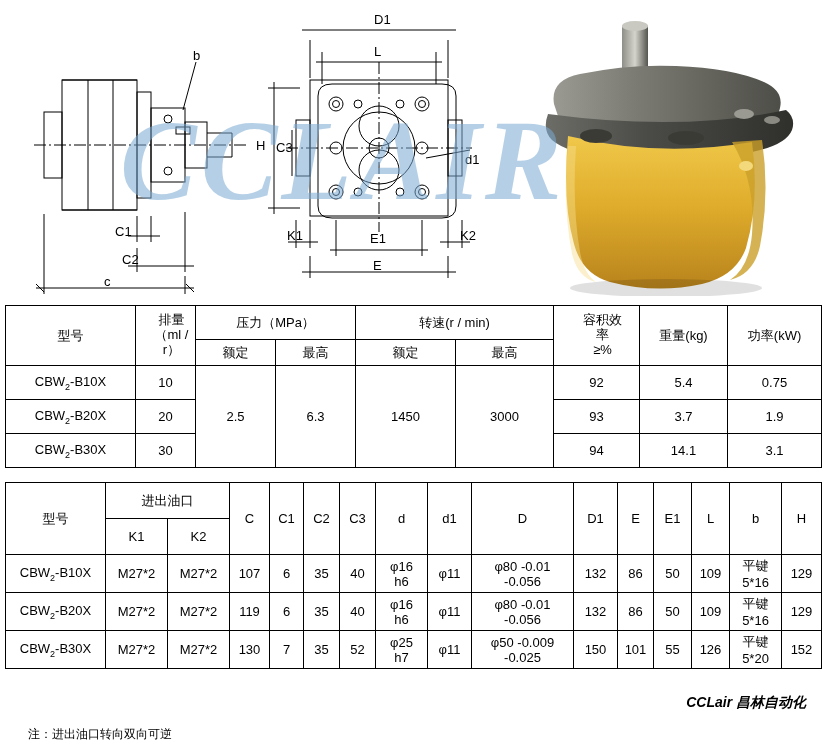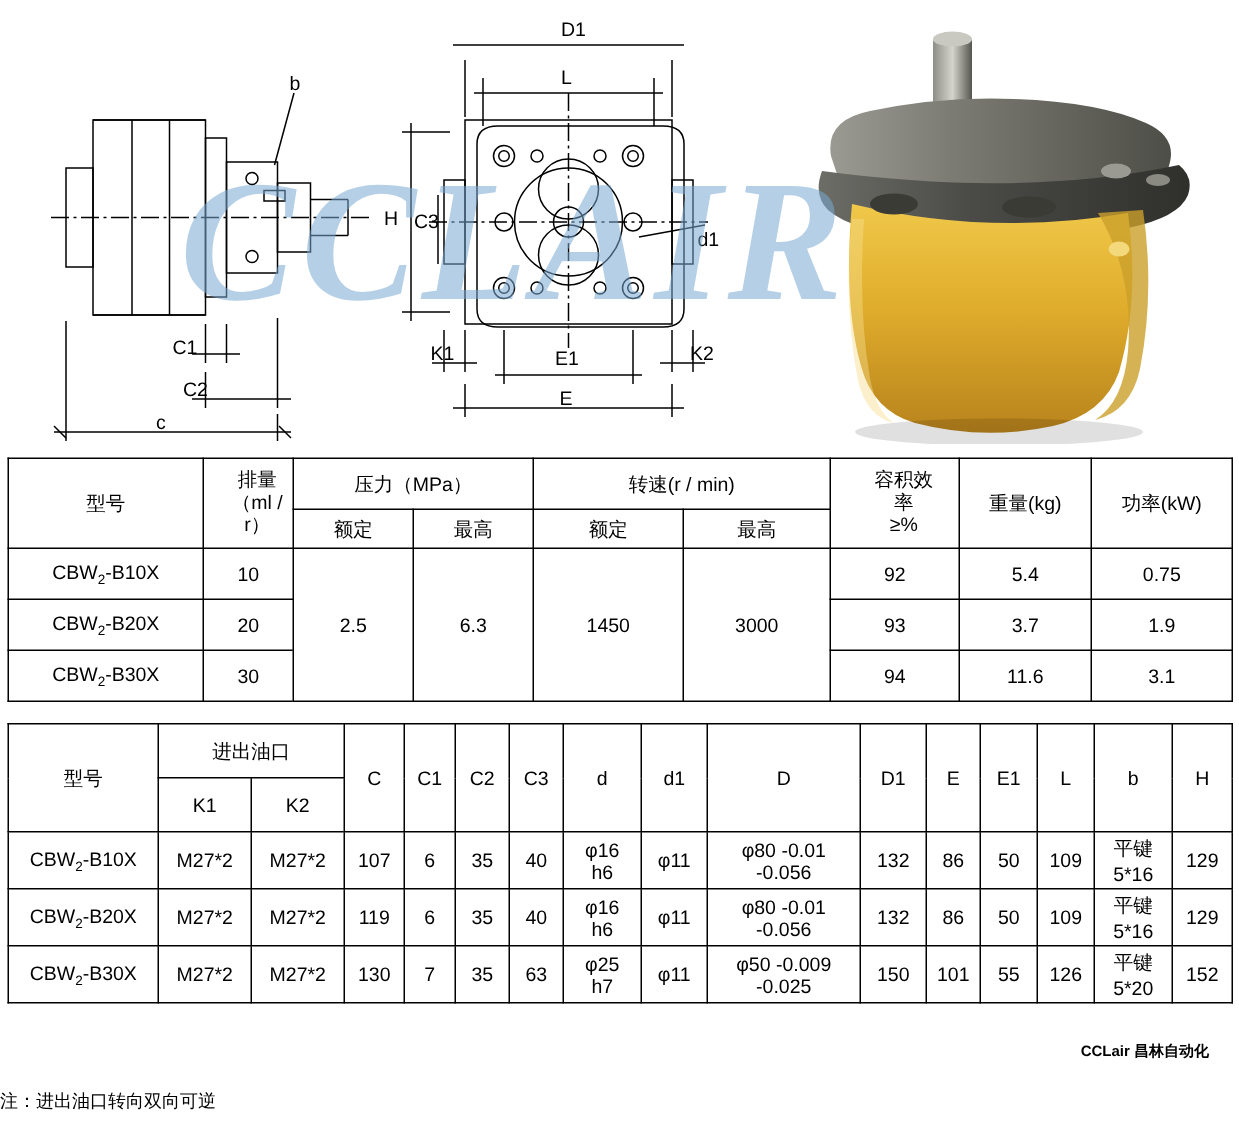--- a/index.html
+++ b/index.html
@@ -78,28 +78,29 @@
     color:transparent;
     -webkit-text-stroke:2px rgba(120,170,210,0.75);
     text-shadow:0 0 0 rgba(0,0,0,0);
     pointer-events:none;
     white-space:nowrap;
     z-index:6;
   }
 
   .footnote {
     position:absolute;
-    left:0; top:726px;
+    left:28px; top:726px;
     font-size:12px;
   }
   .brand {
     position:absolute;
     right:20px; top:694px;
-    font-size:10px;
+    font-size:14px;
     font-weight:bold;
+    font-style:italic;
   }
   .tbl2-wrap { margin-top:14px; }
   .nowrap { white-space:nowrap; }
   .two-line { line-height:1.15;margin-left:12px; }
 </style>
 </head>
 <body>
 
 <div class="drawings">
 
@@ -329,21 +330,21 @@
         <td><span>CBW</span><sub>2</sub><span>-B20X</span></td>
         <td>20</td>
         <td>93</td>
         <td>3.7</td>
         <td>1.9</td>
       </tr>
       <tr>
         <td><span>CBW</span><sub>2</sub><span>-B30X</span></td>
         <td>30</td>
         <td>94</td>
-        <td>11.6</td>
+        <td>14.1</td>
         <td>3.1</td>
       </tr>
     </tbody>
   </table>
 
   <div class="tbl2-wrap">
   <table class="t2">
     <colgroup>
       <col style="width:100px">
           <col style="width:62px">
@@ -441,21 +442,21 @@
         <td>129</td>
       </tr>
 
       <tr>
         <td class="nowrap"><span>CBW</span><sub>2</sub><span>-B30X</span></td>
         <td>M27*2</td>
         <td>M27*2</td>
         <td>130</td>
         <td>7</td>
         <td>35</td>
-        <td>63</td>
+        <td>52</td>
         <td>
               <div>φ25</div>
               <div>h7</div>
             </td>
         <td>φ11</td>
         <td>
               <div>φ50 -0.009</div>
               <div>-0.025</div>
             </td>
         <td>150</td>

